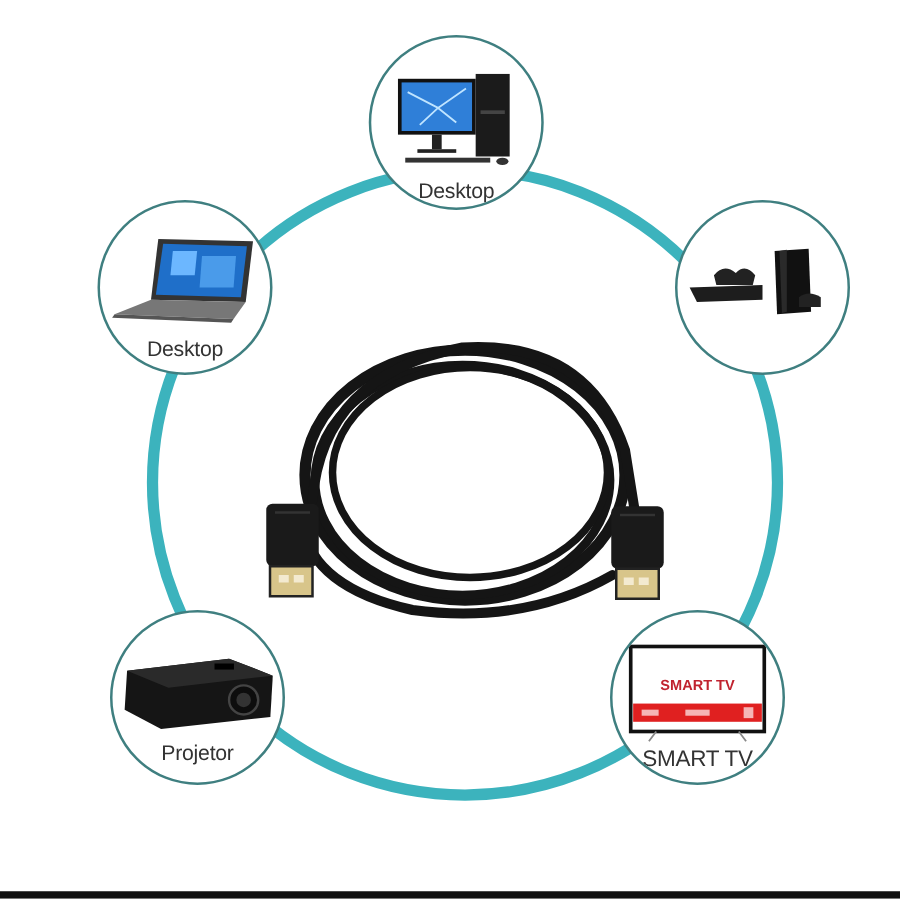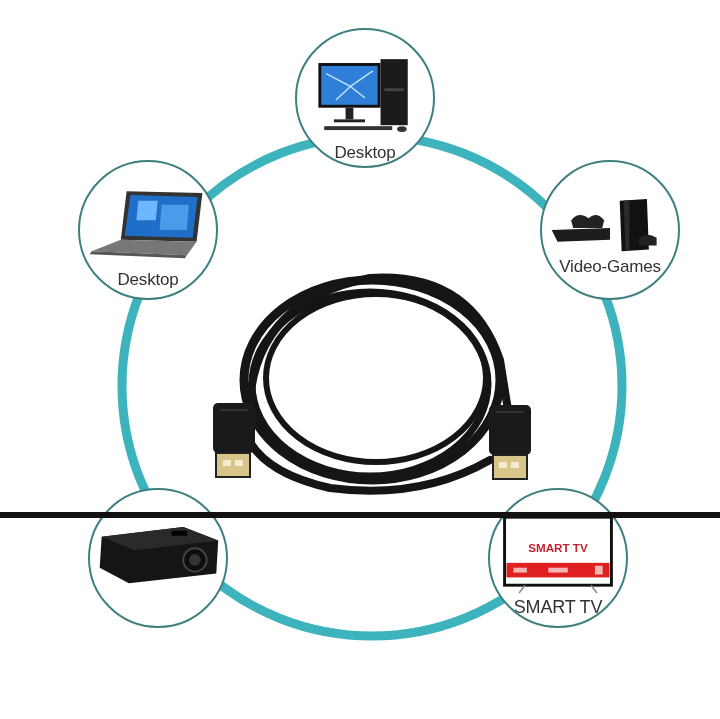--- a/index.html
+++ b/index.html
@@ -1,17 +1,17 @@
 <!DOCTYPE html>
 <html><head>
   <meta charset="utf-8">
   <style>
     html, body { margin:0; padding:0; background:#ffffff; }
     body { width:720px; height:719px; position:relative; overflow:hidden; font-family:"Liberation Sans", sans-serif; }
-    .stage { position:absolute; left:0; top:0; width:720px; height:518px; }
+    .stage { position:absolute; left:0; top:0; width:720px; height:719px; }
     .node { position:absolute; width:140px; height:140px; border-radius:50%; background:#ffffff; border:2.5px solid #3f7f80; box-sizing:border-box; overflow:hidden; }
     .node .art { position:absolute; left:0; top:0; width:100%; height:100%; }
     .node .label { position:absolute; left:0; right:0; text-align:center; font-size:17px; color:#333333; letter-spacing:-0.2px; }
     .bottom-bar { position:absolute; left:0; bottom:0; width:720px; height:6px; background:#111111; }
   </style>
 </head>
 <body>
 
 <div class="stage">
 
@@ -71,31 +71,31 @@
   </div>
 
   <div class="node" style="left:540px;top:160px;">
     <svg class="art" viewBox="0 0 140 140">
       <polygon points="10,70 70,68 70,80 16,82" fill="#1d1d1d"></polygon>
       <path d="M30 60 Q38 50 48 58 Q56 50 64 60 L62 68 L32 68 Z" fill="#222"></path>
       <polygon points="80,40 108,38 110,90 82,92" fill="#111"></polygon>
       <polygon points="84,40 90,39 90,90 86,91" fill="#2a2a2a"></polygon>
       <path d="M100 78 Q108 72 118 78 L118 86 L100 86 Z" fill="#222"></path>
     </svg>
-    <div class="label" style="top:95px;">Video-Games</div>
   </div>
 
   <div class="node" style="left:88px;top:488px;">
     <svg class="art" viewBox="0 0 140 140">
       <polygon points="12,48 96,38 132,52 130,86 40,96 10,80" fill="#151515"></polygon>
       <polygon points="12,48 96,38 132,52 46,62" fill="#2a2a2a"></polygon>
       <circle cx="108" cy="72" r="12" fill="#0d0d0d" stroke="#444" stroke-width="2"></circle>
       <circle cx="108" cy="72" r="6" fill="#333"></circle>
       <rect x="84" y="42" width="16" height="5" fill="#000"></rect>
     </svg>
+    <div class="label" style="top:103px;">Projetor</div>
   </div>
 
   <div class="node" style="left:488px;top:488px;">
     <svg class="art" viewBox="0 0 140 140">
       <rect x="15" y="28" width="110" height="70" fill="#ffffff" stroke="#111" stroke-width="3"></rect>
       <rect x="17" y="75" width="106" height="15" fill="#e02020"></rect>
       <text x="70" y="64" text-anchor="middle" font-family="Liberation Sans, sans-serif" font-weight="bold" font-size="12" fill="#c0232f">SMART TV</text>
       <rect x="24" y="80" width="14" height="5" fill="#f5b5b5"></rect>
       <rect x="60" y="80" width="20" height="5" fill="#f5b5b5"></rect>
       <rect x="108" y="78" width="8" height="9" fill="#f5b5b5"></rect>

